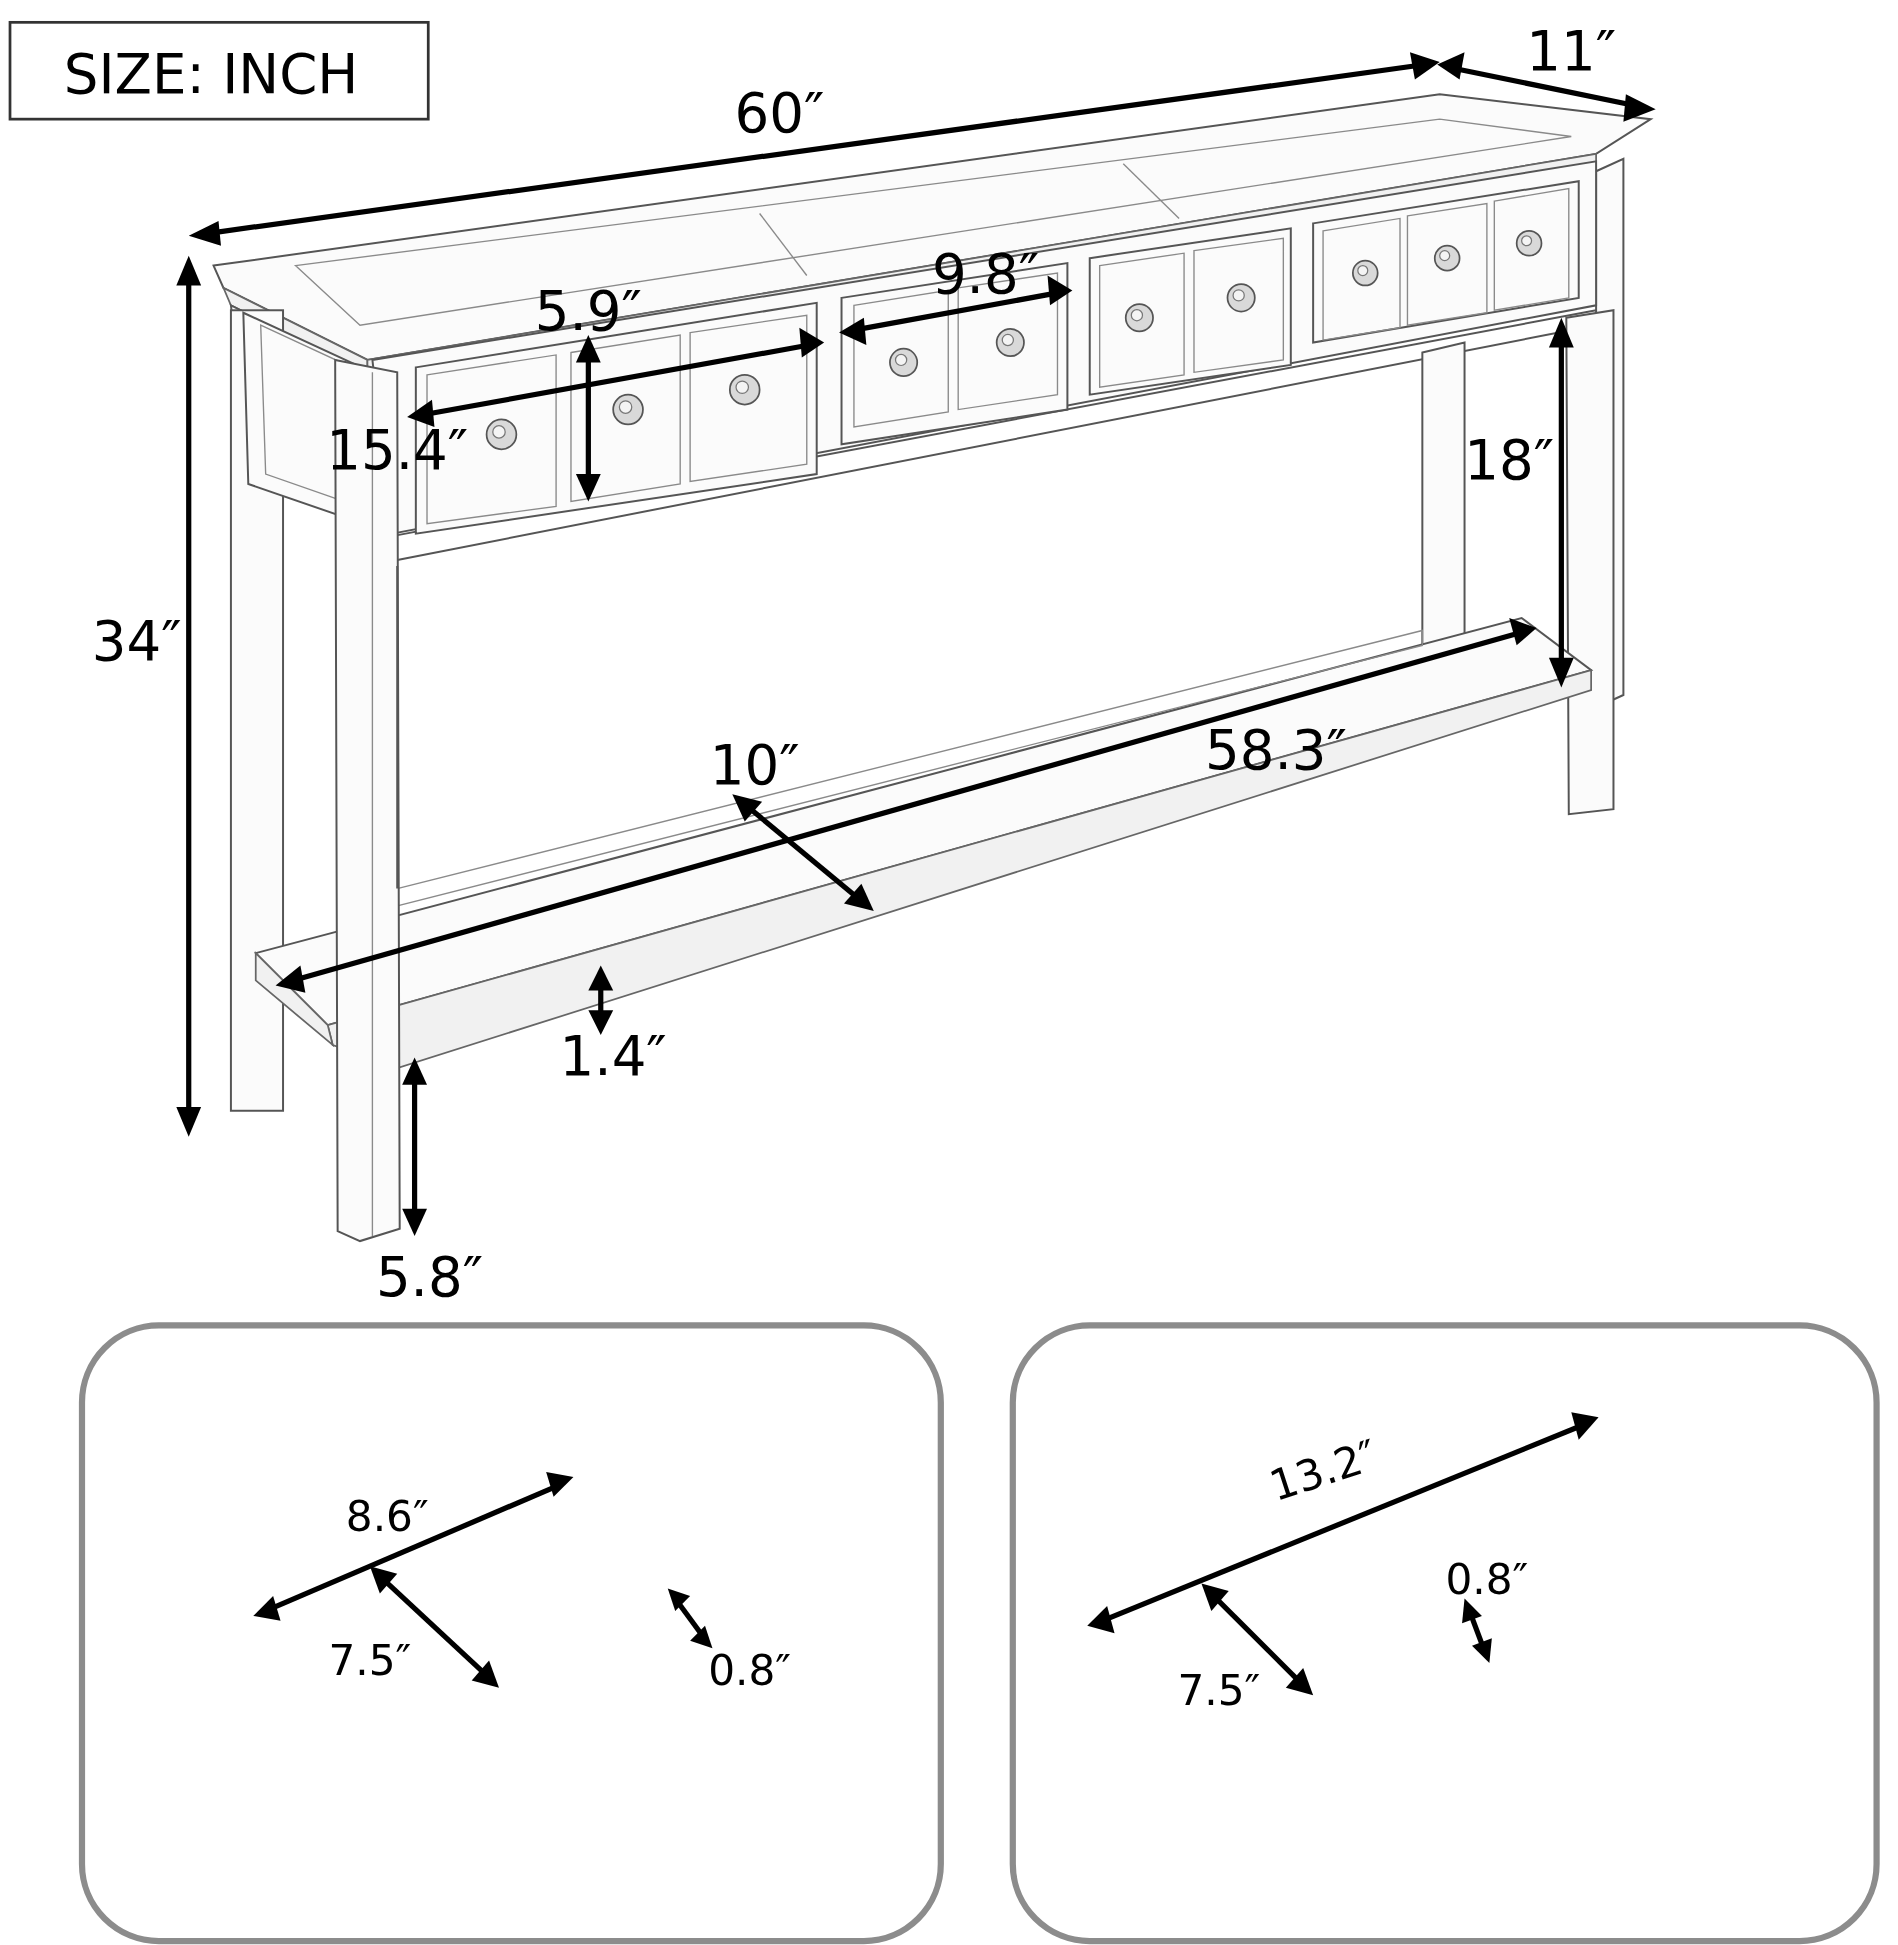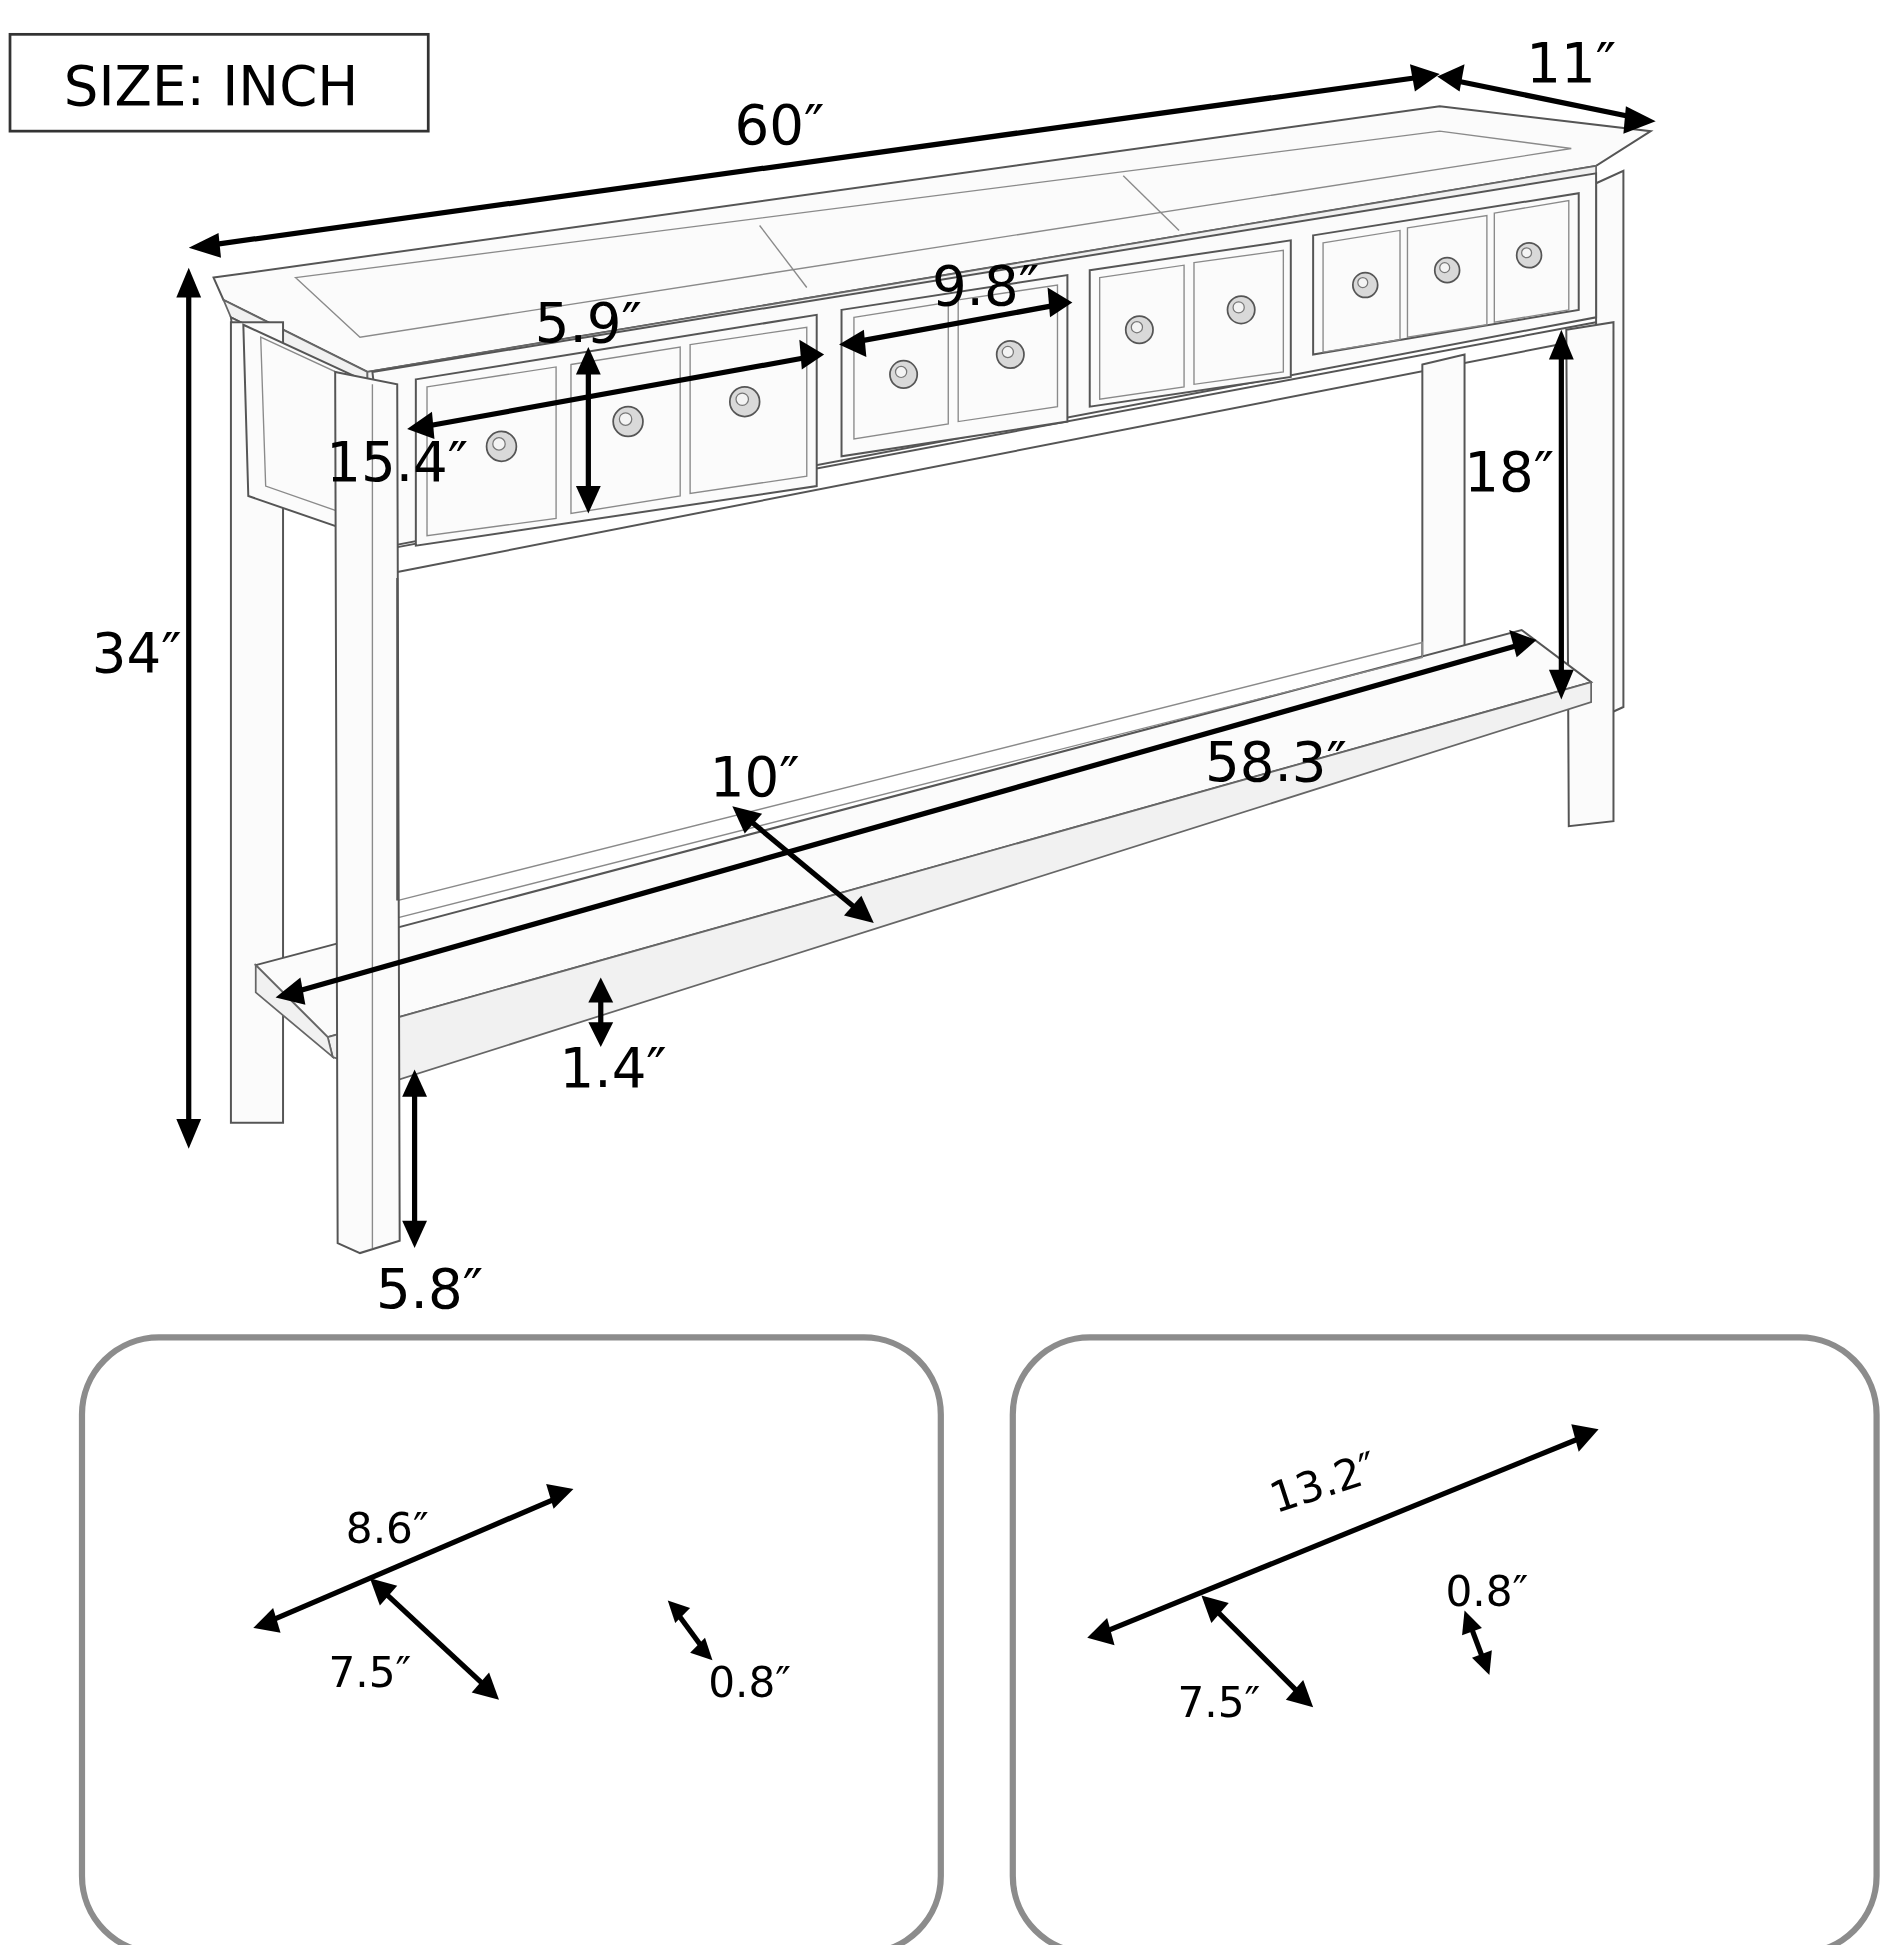--- a/index.html
+++ b/index.html
@@ -1,17 +1,17 @@
 <!DOCTYPE html>
 <html style="font-size:8px"><head>
 <meta charset="utf-8">
 <style>
   html, body { margin:0; padding:0; background:#ffffff; }
   body { width:1899px; height:1946px; overflow:hidden; font-family:"DejaVu Sans", sans-serif; }
-  #stage { position:absolute; left:0; top:12px; width:1899px; height:1510px; }
+  #stage { position:absolute; left:0; top:0; width:1899px; height:1510px; }
   svg { display:block; }
   .ln { fill:none; stroke:#555; stroke-width:1.6; stroke-linejoin:round; }
   .ln-l { fill:none; stroke:#8a8a8a; stroke-width:1.1; }
   .face { fill:#fbfbfb; stroke:#555; stroke-width:1.6; }
   .face2 { fill:#f1f1f1; stroke:#666; stroke-width:1.4; }
   .tex { fill:#e2e2e2; stroke:#777; stroke-width:1.2; }
   .arrow { stroke:#000; stroke-width:4.2; fill:none; }
   .head { fill:#000; }
   .lbl { font-family:"DejaVu Sans", sans-serif; fill:#000; font-size:44px; }
   .lbl-sm { font-family:"DejaVu Sans", sans-serif; fill:#000; font-size:34px; }

